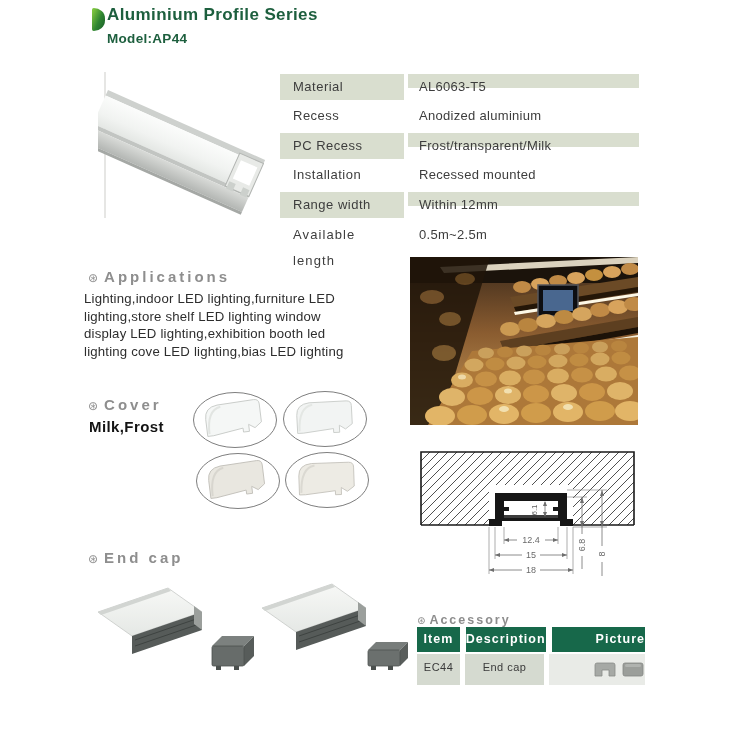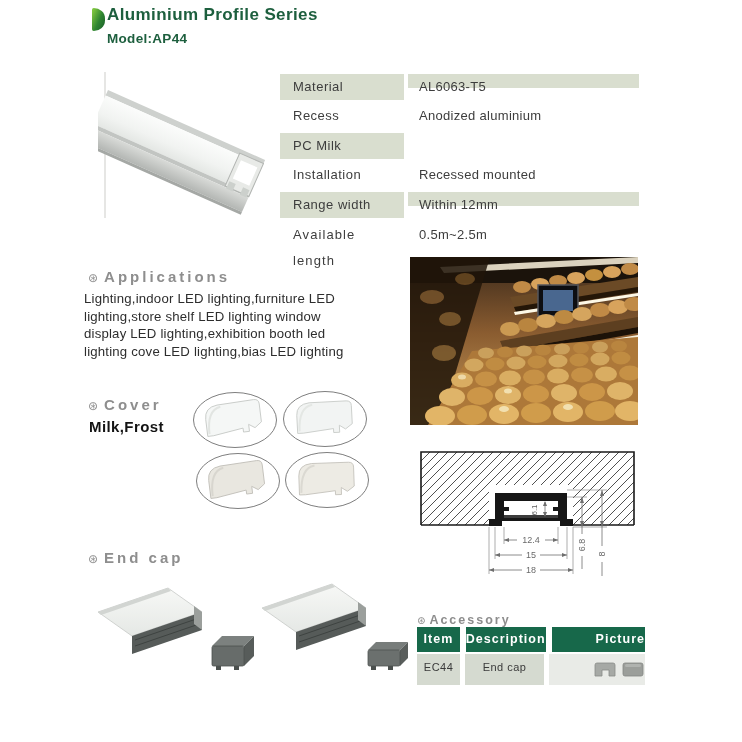--- a/index.html
+++ b/index.html
@@ -102,21 +102,22 @@
 <div class="abs" id="spec-table">
   <div class="spec-row shaded" style="top:0px">
     <div class="spec-label">Material</div>
     <div class="spec-value">AL6063-T5</div>
   </div>
   <div class="spec-row" style="top:29px">
     <div class="spec-label">Recess</div>
     <div class="spec-value">Anodized aluminium</div>
   </div>
   <div class="spec-row shaded" style="top:59px">
-    <div class="spec-label">PC Milk</div>
+    <div class="spec-label">PC Recess</div>
+    <div class="spec-value">Frost/transparent/Milk</div>
   </div>
   <div class="spec-row" style="top:88px">
     <div class="spec-label">Installation</div>
     <div class="spec-value">Recessed mounted</div>
   </div>
   <div class="spec-row shaded" style="top:118px">
     <div class="spec-label">Range width</div>
     <div class="spec-value">Within 12mm</div>
   </div>
   <div class="spec-row spaced" style="top:148px">

